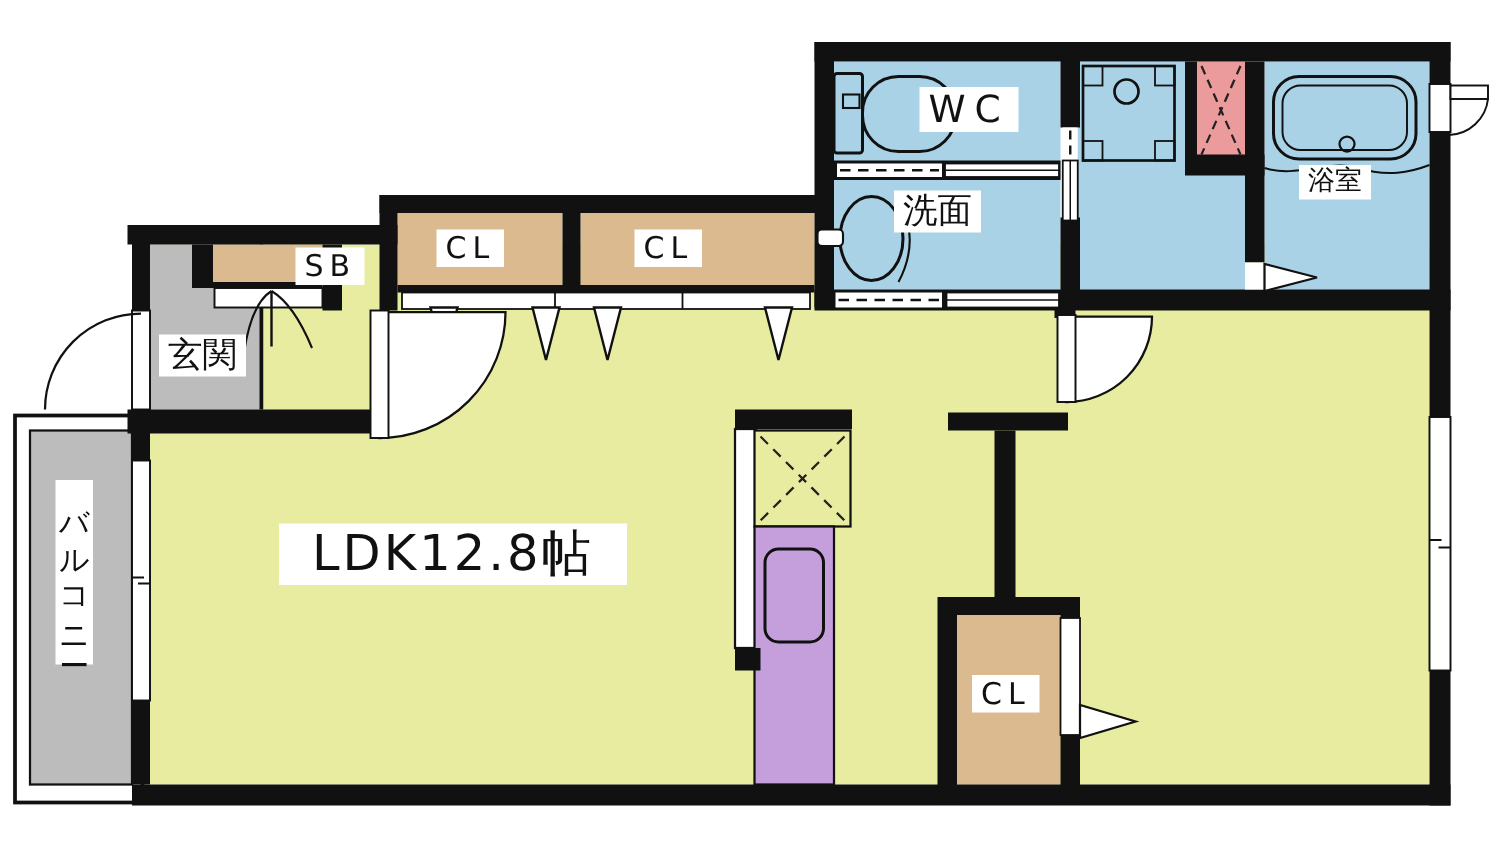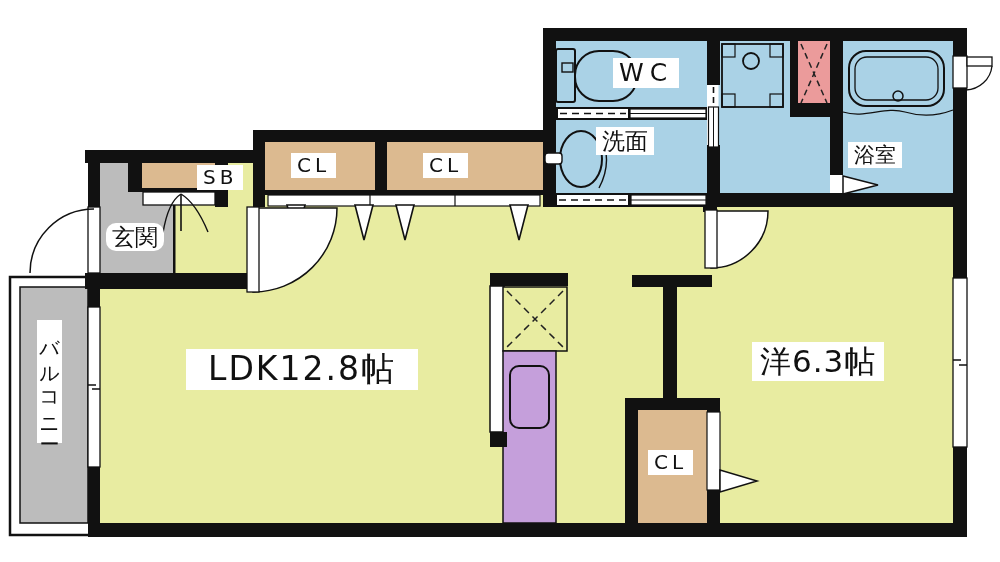--- a/index.html
+++ b/index.html
@@ -197,23 +197,22 @@
     <g>
       <rect x="849" y="51" width="95" height="55" rx="17" stroke-width="2"></rect>
       <rect x="855" y="57" width="83" height="43" rx="12" stroke-width="1.3"></rect>
       <circle cx="898" cy="96" r="5" stroke-width="1.5"></circle>
       <path d="M843,112 C865,119 885,106 905,112 S940,115 953,110" stroke-width="1.3"></path>
     </g>
   </g>
 </svg>
 
   <div class="lbl" style="left:186px;top:349px;font-size:33px;letter-spacing:2px;padding:3px 22px;">LDK12.8帖</div>
-  <div class="lbl" style="left:752px;top:342px;font-size:31px;letter-spacing:1px;padding:3px 8px;">洋6.3帖</div>
   <div class="lbl" style="left:613px;top:58px;font-size:25px;letter-spacing:6px;">WC</div>
   <div class="lbl" style="left:596px;top:127px;font-size:23px;">洗面</div>
-  <div class="lbl" style="left:848px;top:110px;font-size:21px;margin-top:32px;">浴室</div>
-  <div class="lbl" style="left:106px;top:223px;font-size:23px;border-radius:10px;">玄関</div>
+  <div class="lbl" style="left:866px;top:110px;font-size:18px;">浴室</div>
+  <div class="lbl" style="left:106px;top:223px;font-size:23px;">玄関</div>
   <div class="lbl" style="left:165px;top:165px;font-size:20px;letter-spacing:4px;margin-left:32px;">SB</div>
   <div class="lbl" style="left:291px;top:153px;font-size:20px;letter-spacing:4px;">CL</div>
   <div class="lbl" style="left:423px;top:153px;font-size:20px;letter-spacing:4px;">CL</div>
   <div class="lbl" style="left:648px;top:450px;font-size:20px;letter-spacing:4px;">CL</div>
   <div class="lbl vert" style="left:37px;top:320px;font-size:20px;">バルコニー</div>
 </div>
 
 </body></html>

